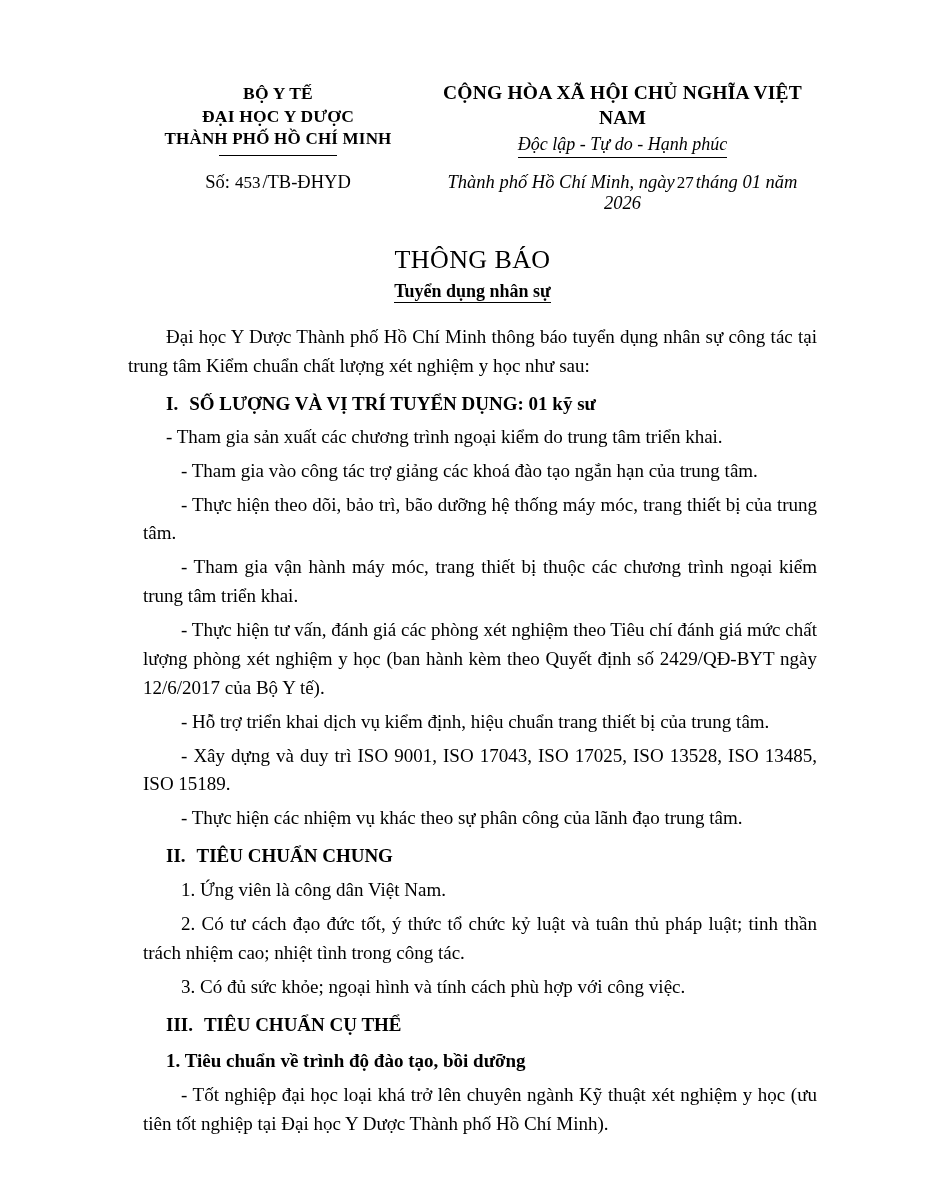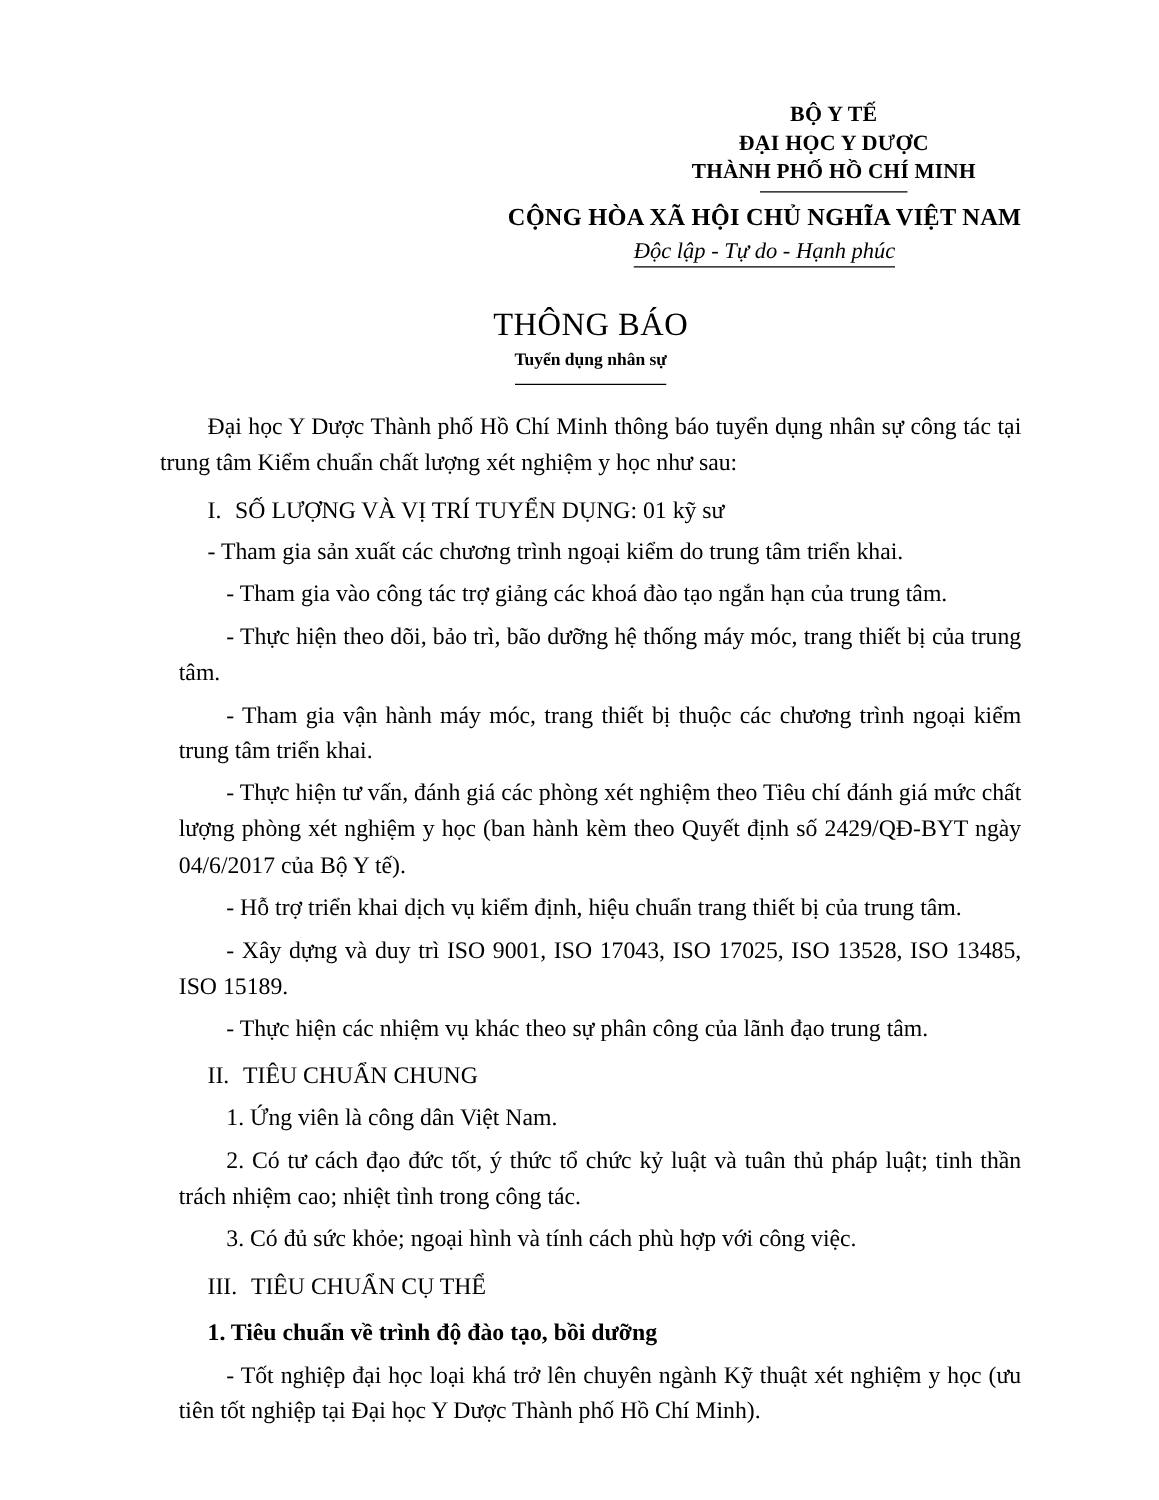--- a/index.html
+++ b/index.html
@@ -25,22 +25,22 @@
   .content {
     position: absolute;
     left: 128px;
     right: 110px;
     top: 72px;
   }
 
   
   .header {
     display: flex;
-    flex-direction: column;
-    align-items: flex-end;
+    flex-direction: row;
+    align-items: center;
     width: 100%;
   }
   .header-left {
     width: 300px;
     text-align: center;
     padding-top: 8px;
   }
   .header-right {
     flex: 1;
     text-align: center;
@@ -111,43 +111,43 @@
     text-align: center;
     margin-top: 30px;
   }
   .doc-title {
     font-size: 26px;
     font-weight: normal;
     letter-spacing: 0.4px;
     line-height: 1.2;
   }
   .doc-subtitle {
-    font-size: 14px;
+    font-size: 18px;
     font-weight: bold;
     margin-top: 6px;
     display: inline-block;
     border-bottom: 1.4px solid #000;
-    padding-bottom: 10px;
+    padding-bottom: 0;
   }
 
   
   .body-block {
     margin-top: 20px;
     font-size: 19px;
     line-height: 1.52;
     text-align: justify;
   }
   p.para {
     margin: 0 0 1px 0;
     text-indent: 38px;
   }
   p.heading {
     margin: 9px 0 4px 0;
     text-indent: 38px;
-    font-weight: normal;
+    font-weight: bold;
   }
   p.heading .gap {
     display: inline-block;
     width: 11px;
   }
   p.subheading {
     margin: 8px 0 2px 0;
     text-indent: 38px;
     font-weight: bold;
   }
@@ -177,40 +177,48 @@
         <div class="org-line">ĐẠI HỌC Y DƯỢC</div>
         <div class="org-line small">THÀNH PHỐ HỒ CHÍ MINH</div>
         <div class="rule-left"></div>
       </div>
       <div class="header-right">
         <div class="nation-line">CỘNG HÒA XÃ HỘI CHỦ NGHĨA VIỆT NAM</div>
         <div class="motto">Độc lập - Tự do - Hạnh phúc</div>
       </div>
     </div>
 
+    <div class="meta-row">
+      <div class="meta-left">
+        <span>Số:</span><span class="num">453</span><span>/TB-ĐHYD</span>
+      </div>
+      <div class="meta-right">
+        <span>Thành phố Hồ Chí Minh, ngày</span><span class="daynum">27</span><span>tháng 01 năm 2026</span>
+      </div>
+    </div>
 
     <div class="title-block">
       <div class="doc-title">THÔNG BÁO</div>
       <div class="doc-subtitle">Tuyển dụng nhân sự</div>
     </div>
 
     <div class="body-block">
 
       <p class="para">Đại học Y Dược Thành phố Hồ Chí Minh thông báo tuyển dụng nhân sự công tác tại trung tâm Kiểm chuẩn chất lượng xét nghiệm y học như sau:</p>
 
       <p class="heading">
         <span>I.</span><span class="gap"></span><span>SỐ LƯỢNG VÀ VỊ TRÍ TUYỂN DỤNG: 01 kỹ sư</span>
       </p>
 
 
       <p class="bullet">- Tham gia sản xuất các chương trình ngoại kiểm do trung tâm triển khai.</p>
       <p class="bullet spaced">- Tham gia vào công tác trợ giảng các khoá đào tạo ngắn hạn của trung tâm.</p>
       <p class="bullet spaced">- Thực hiện theo dõi, bảo trì, bão dưỡng hệ thống máy móc, trang thiết bị của trung tâm.</p>
       <p class="bullet spaced">- Tham gia vận hành máy móc, trang thiết bị thuộc các chương trình ngoại kiểm trung tâm triển khai.</p>
-      <p class="bullet spaced">- Thực hiện tư vấn, đánh giá các phòng xét nghiệm theo Tiêu chí đánh giá mức chất lượng phòng xét nghiệm y học (ban hành kèm theo Quyết định số 2429/QĐ-BYT ngày 04/6/2017 của Bộ Y tế).</p>
+      <p class="bullet spaced">- Thực hiện tư vấn, đánh giá các phòng xét nghiệm theo Tiêu chí đánh giá mức chất lượng phòng xét nghiệm y học (ban hành kèm theo Quyết định số 2429/QĐ-BYT ngày 12/6/2017 của Bộ Y tế).</p>
       <p class="bullet spaced">- Hỗ trợ triển khai dịch vụ kiểm định, hiệu chuẩn trang thiết bị của trung tâm.</p>
       <p class="bullet spaced">- Xây dựng và duy trì ISO 9001, ISO 17043, ISO 17025, ISO 13528, ISO 13485, ISO 15189.</p>
       <p class="bullet spaced">- Thực hiện các nhiệm vụ khác theo sự phân công của lãnh đạo trung tâm.</p>
 
       <p class="heading">
         <span>II.</span><span class="gap"></span><span>TIÊU CHUẨN CHUNG</span>
       </p>
 
       <p class="para spaced">1. Ứng viên là công dân Việt Nam.</p>
       <p class="para spaced">2. Có tư cách đạo đức tốt, ý thức tổ chức kỷ luật và tuân thủ pháp luật; tinh thần trách nhiệm cao; nhiệt tình trong công tác.</p>

